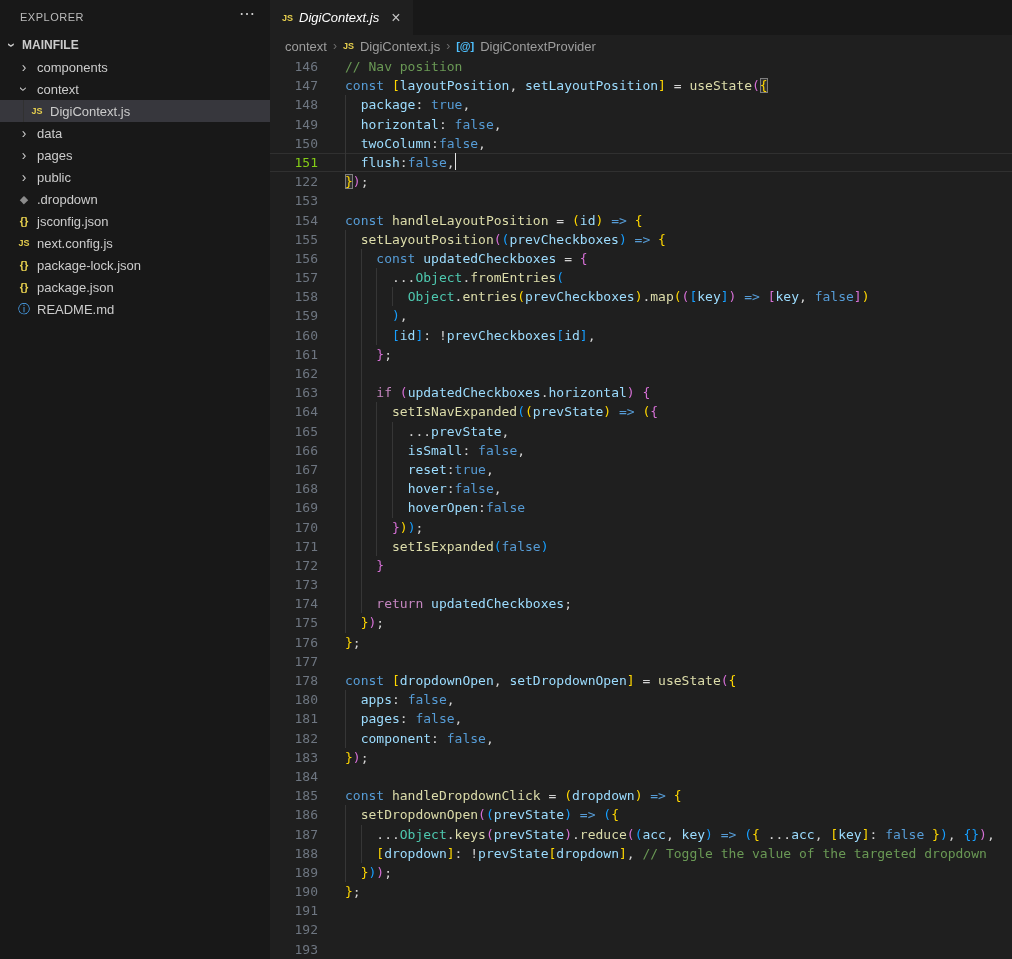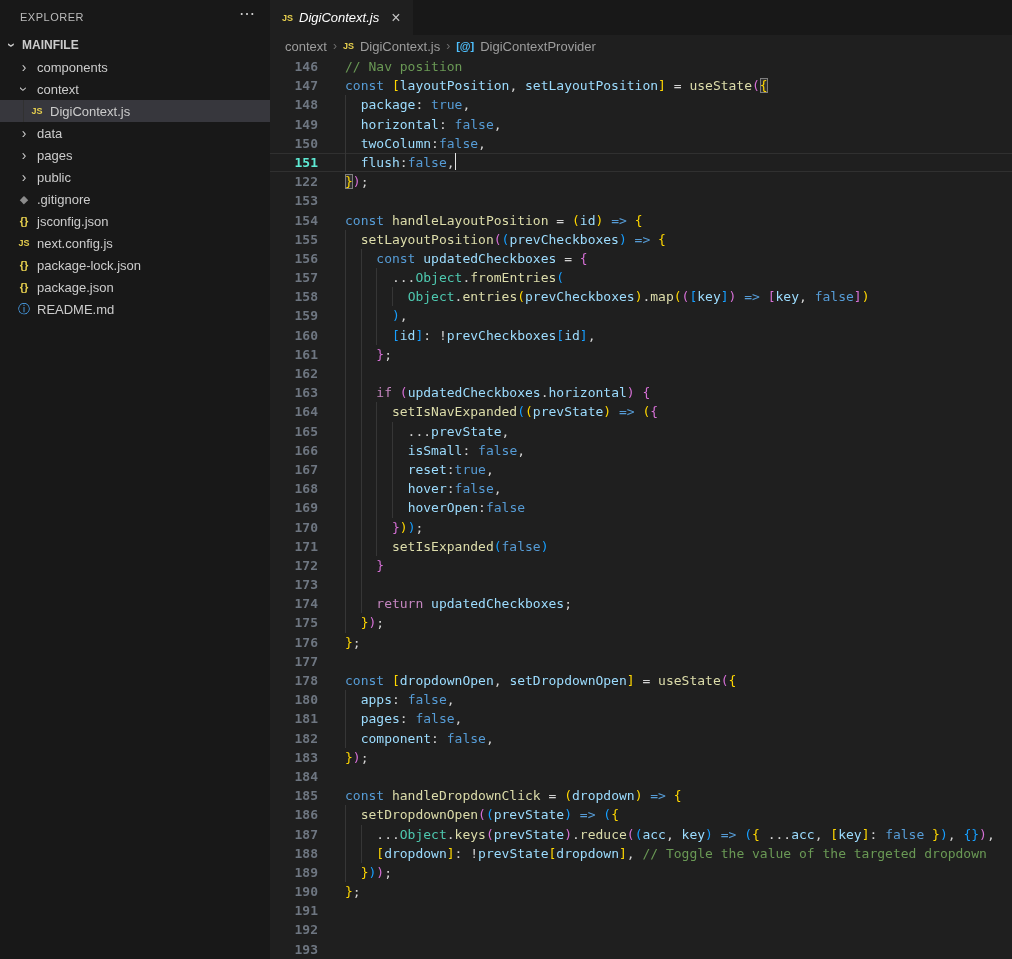--- a/index.html
+++ b/index.html
@@ -44,22 +44,22 @@
   #breadcrumb .sep { color:#6e6e6e; font-size:12px; }
   #breadcrumb .crumb { cursor:pointer; }
   #breadcrumb .bc-js { color:#e6cf4e; font-weight:bold; font-size:9px; }
   #breadcrumb .bc-sym { color:#4fc1ff; font-size:11px; font-weight:bold; }
 
   
   #code-area { position:absolute; top:57px; left:0; right:0; bottom:0; overflow:hidden;
     font-family:"DejaVu Sans Mono", monospace; font-size:13px; }
   .code-line { display:flex; height:19.2px; line-height:19.2px; position:relative; white-space:pre; }
   .code-line.current { box-shadow: inset 0 1px 0 #303030, inset 0 -1px 0 #303030; }
-  .ln { width:48px; flex:none; text-align:right; color:#6e7681; user-select:none;font-weight:bold; }
-  .code-line.current .ln { color:#5eead4; }
+  .ln { width:48px; flex:none; text-align:right; color:#6e7681; user-select:none; }
+  .code-line.current .ln { color:#84cc16; }
   .code-text { position:relative; padding-left:27px; color:#d4d4d4; }
   .guide { position:absolute; top:0; bottom:0; width:1px; background:#363636; }
   .cursor { display:inline-block; width:0; border-left:1.6px solid #e4e4e4; height:17px;
     vertical-align:text-bottom; }
   .t-c { color:#6a9955; }
   .t-k { color:#569cd6; }
   .t-q { color:#c586c0;margin-top:28px; }
   .t-v { color:#9cdcfe; }
   .t-f { color:#dcdcaa; }
   .t-o { color:#4ec9b0; }
@@ -104,21 +104,21 @@
         <div class="tree-item">
           <span class="ti-icon ic-chev">›</span>
           <span>pages</span>
         </div>
         <div class="tree-item">
           <span class="ti-icon ic-chev">›</span>
           <span>public</span>
         </div>
         <div class="tree-item">
           <span class="ti-icon ic-git">◆</span>
-          <span>.gitignore</span>
+          <span>.dropdown</span>
         </div>
         <div class="tree-item">
           <span class="ti-icon ic-json">{}</span>
           <span>jsconfig.json</span>
         </div>
         <div class="tree-item">
           <span class="ti-icon ic-js">JS</span>
           <span>next.config.js</span>
         </div>
         <div class="tree-item">

